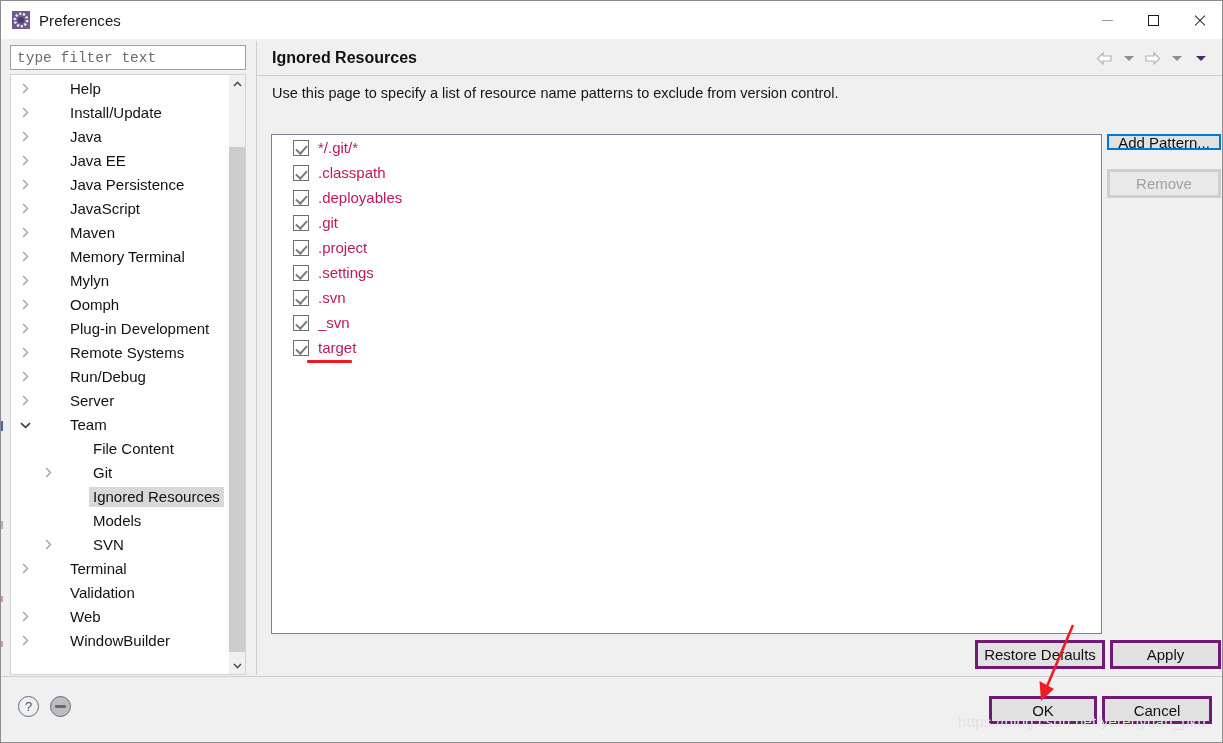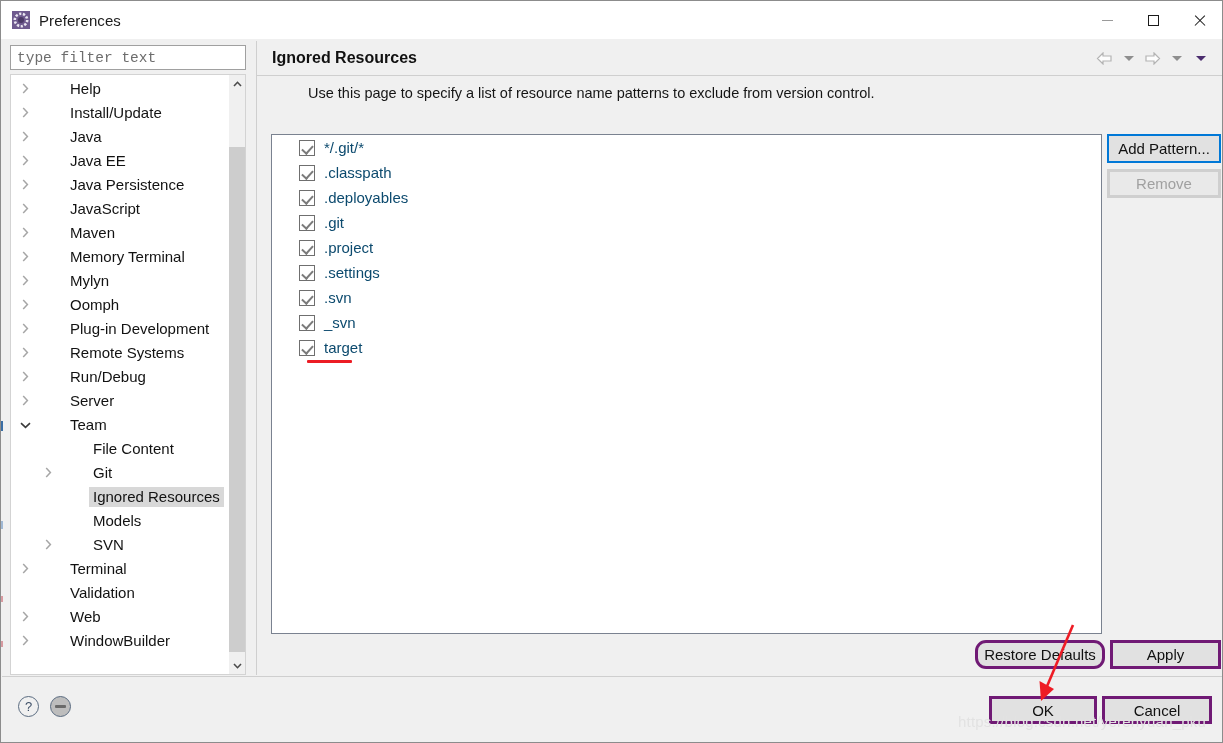--- a/index.html
+++ b/index.html
@@ -117,37 +117,37 @@
   }
   .nav-ico { width: 21px; height: 20px; display:flex; align-items:center; justify-content:center; }
   .nav-caret {
     width: 0; height: 0; border-left: 5px solid transparent;
     border-right: 5px solid transparent; border-top: 5px solid #8e8e8e;
   }
   .nav-caret.dark { border-top-color: #4b2d6e; }
 
   .desc {
     position: absolute; left: 15px; top: 44px;
-    font-size: 14.5px; color: #151515; margin-left: 36px;
+    font-size: 14.5px; color: #151515;
   }
   .list-label {
     position: absolute; left: 15px; top: 70px;
     font-size: 14px; color: #151515; margin-top: 48px;
   }
 
   
   .listbox {
     position: absolute; left: 14px; top: 93px;
     width: 831px; height: 500px;
     background: #ffffff; border: 1px solid #7a8290;
     overflow: hidden;
   }
   .pat-row {
     height: 25px; display: flex; align-items: center;
-    padding-left: 27px; font-size: 15px; color: #0c4a6e;
+    padding-left: 21px; font-size: 15px; color: #be185d;
   }
   .cbx {
     width: 16px; height: 16px; flex: none;
     border: 1px solid #6f6f6f; background: #ffffff;
     margin-right: 9px; position: relative;
   }
   .cbx::after {
     content: ""; position: absolute; left: 4px; top: 2px;
     width: 5px; height: 9px;
     border: solid #7b7b7b; border-width: 0 2px 2px 0;
@@ -161,27 +161,27 @@
     font-size: 15px; color: #111111;
     background: #e1e1e1; border: 3px solid #701a75;
     display: flex; align-items: center; justify-content: center;
     cursor: default;
   }
   .btn.focused {
     background: #e1e1e1; border: 2px solid #0078d7;
   }
   .btn.disabled { color: #a0a0a0; background: #e9e9e9; border-color: #cfcfcf; }
   .btn-add {
-    position: absolute; left: 850px; top: 93px; width: 114px; height: 29px;
+    position: absolute; left: 850px; top: 93px; width: 114px; height: 16px;
   }
   .btn-remove {
     position: absolute; left: 850px; top: 128px; width: 114px; height: 29px;
   }
   .btn-restore {
-    position: absolute; left: 718px; top: 599px; width: 130px; height: 29px; border-radius: 11px;
+    position: absolute; left: 718px; top: 599px; width: 130px; height: 29px;
   }
   .btn-apply {
     position: absolute; left: 853px; top: 599px; width: 111px; height: 29px;
   }
 
   
   .footer {
     position: absolute; left: 1px; top: 675px;
     width: 1220px; height: 66px;
     background: #f0f0f0; border-top: 1px solid #cfcfcf;

